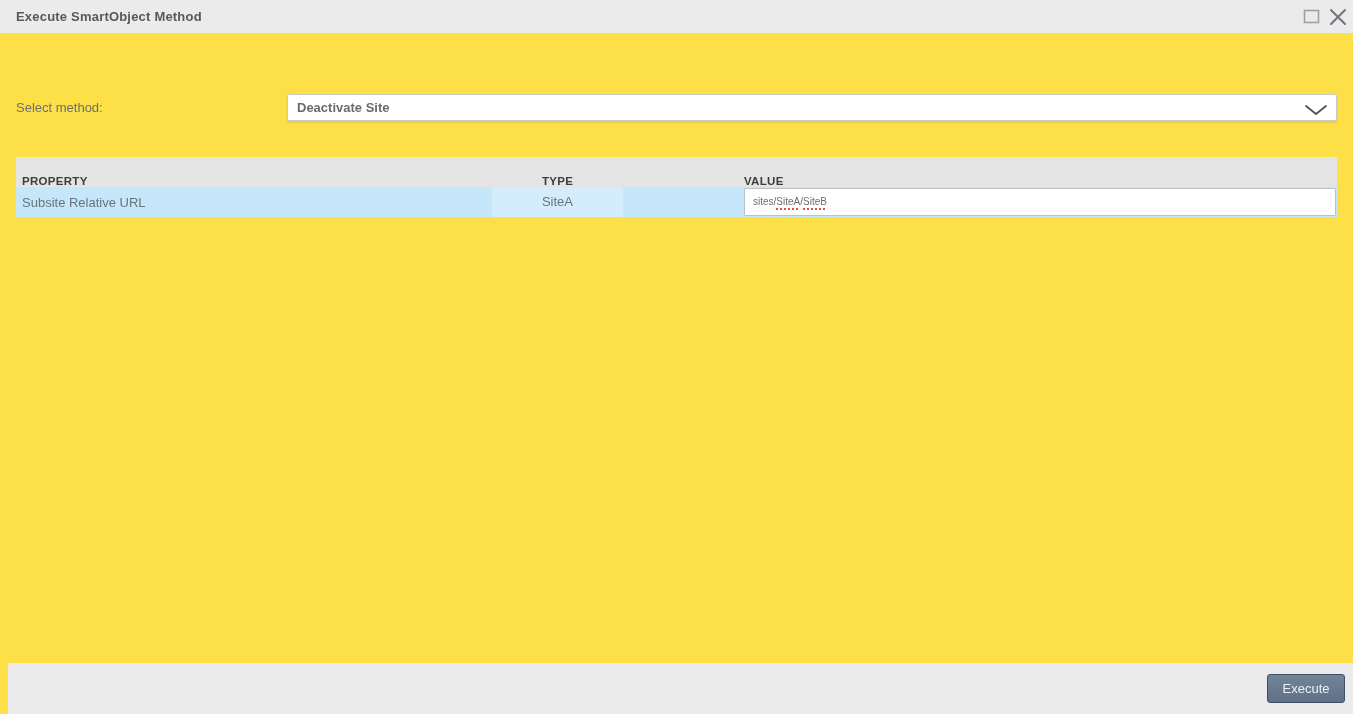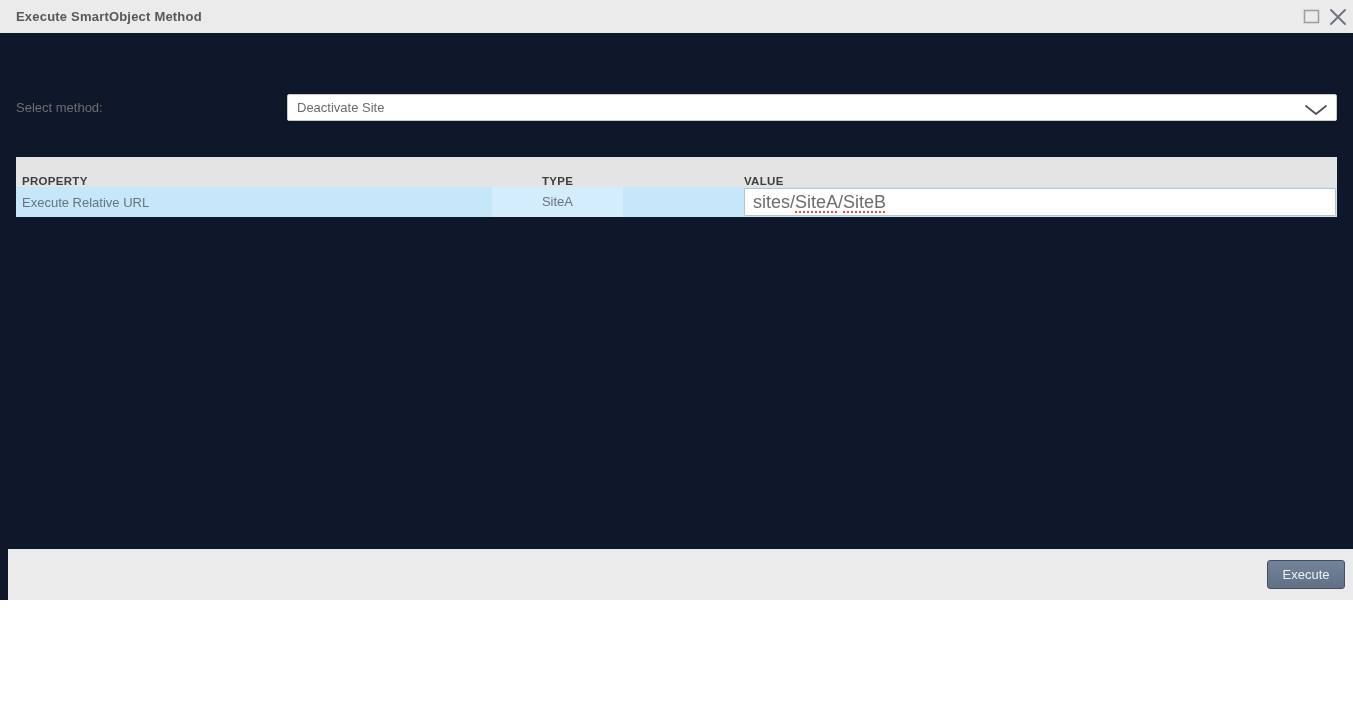--- a/index.html
+++ b/index.html
@@ -2,21 +2,21 @@
 <html style="--accent-blue: #1583c7; --titlebar-bg: #ebebeb; --footer-bg: #ebebeb; --header-bg: #e4e4e4; --row-highlight: #c6e7fa; --row-highlight-light: #d4edfc; --button-bg: #66788e; --spellcheck-red: #e0503c;"><head>
 <meta charset="utf-8">
 <style>
   * { margin: 0; padding: 0; box-sizing: border-box; }
   html, body {
     width: 1353px; height: 714px;
     font-family: "Liberation Sans", "DejaVu Sans", sans-serif;
     background: #ffffff;
     overflow: hidden;
   }
-  .dialog { position: relative; width: 1353px; height: 600px; background: #0f172a; }
+  .dialog { position: relative; width: 1353px; height: 714px; background: #fde047; }
 
   
   .titlebar {
     position: absolute; top: 0; left: 0; right: 0; height: 33px;
     background: var(--titlebar-bg, #ebebeb);
   }
   .titlebar .title {
     position: absolute; left: 16px; top: 0; line-height: 33px;
     font-size: 13px; font-weight: 600; color: #585858; letter-spacing: .2px;
   }
@@ -43,20 +43,21 @@
   
   .method-label {
     position: absolute; left: 16px; top: 100px;
     font-size: 13px; color: #6e6e6e;
   }
   .dropdown {
     position: absolute; left: 287px; top: 94px; width: 1050px; height: 27px;
     background: #fff; border: 1px solid #c9c9c9; border-radius: 2px;
     box-shadow: 0 2px 2px rgba(0,0,0,.09);
     cursor: pointer;
+    font-weight: bold;
   }
   .dropdown .dd-value {
     position: absolute; left: 9px; top: 0; line-height: 25px;
     font-size: 13px; color: #6b6b6b;
   }
   .dropdown .dd-chevron { position: absolute; right: 8px; top: 7px; }
 
   
   .ptable { position: absolute; left: 16px; top: 157px; width: 1321px; }
   .thead {
@@ -70,21 +71,21 @@
     font-size: 13px; color: #68737c;
   }
   .col-prop  { width: 476px; padding-left: 6px; }
   .col-type  { width: 131px; text-align: center; }
   .col-value { width: 714px; padding-left: 121px; }
   .trow .col-type { background: var(--row-highlight-light, #d4edfc); height: 100%; line-height: 30px; }
   .value-input {
     width: 592px; height: 28px; margin-top: 0px;
     background: #fff; border: 1px solid #b9c2cb; border-radius: 1px;
     line-height: 26px; padding-left: 8px;
-    font-size: 18px; color: #6d6d6d;
+    font-size: 10px; color: #6d6d6d;
     cursor: text; white-space: nowrap; overflow: hidden;
   }
   .misspelled {
     text-decoration: underline dotted var(--spellcheck-red, #e0503c);
     text-decoration-thickness: 2px;
     text-underline-offset: 3px;
   }
 
   
   .footer {
@@ -133,21 +134,21 @@
     </span>
   </div>
 
   <div class="ptable">
     <div class="thead">
       <div class="col-prop">PROPERTY</div>
       <div class="col-type">TYPE</div>
       <div class="col-value">VALUE</div>
     </div>
     <div class="trow">
-      <div class="col-prop">Execute Relative URL</div>
+      <div class="col-prop">Subsite Relative URL</div>
       <div class="col-type">SiteA</div>
       <div class="col-value">
         <div class="value-input"><span>sites/</span><span class="misspelled">SiteA</span><span>/</span><span class="misspelled">SiteB</span></div>
       </div>
     </div>
   </div>
 
   <div class="footer">
     <button class="execute-btn">Execute</button>
   </div>

